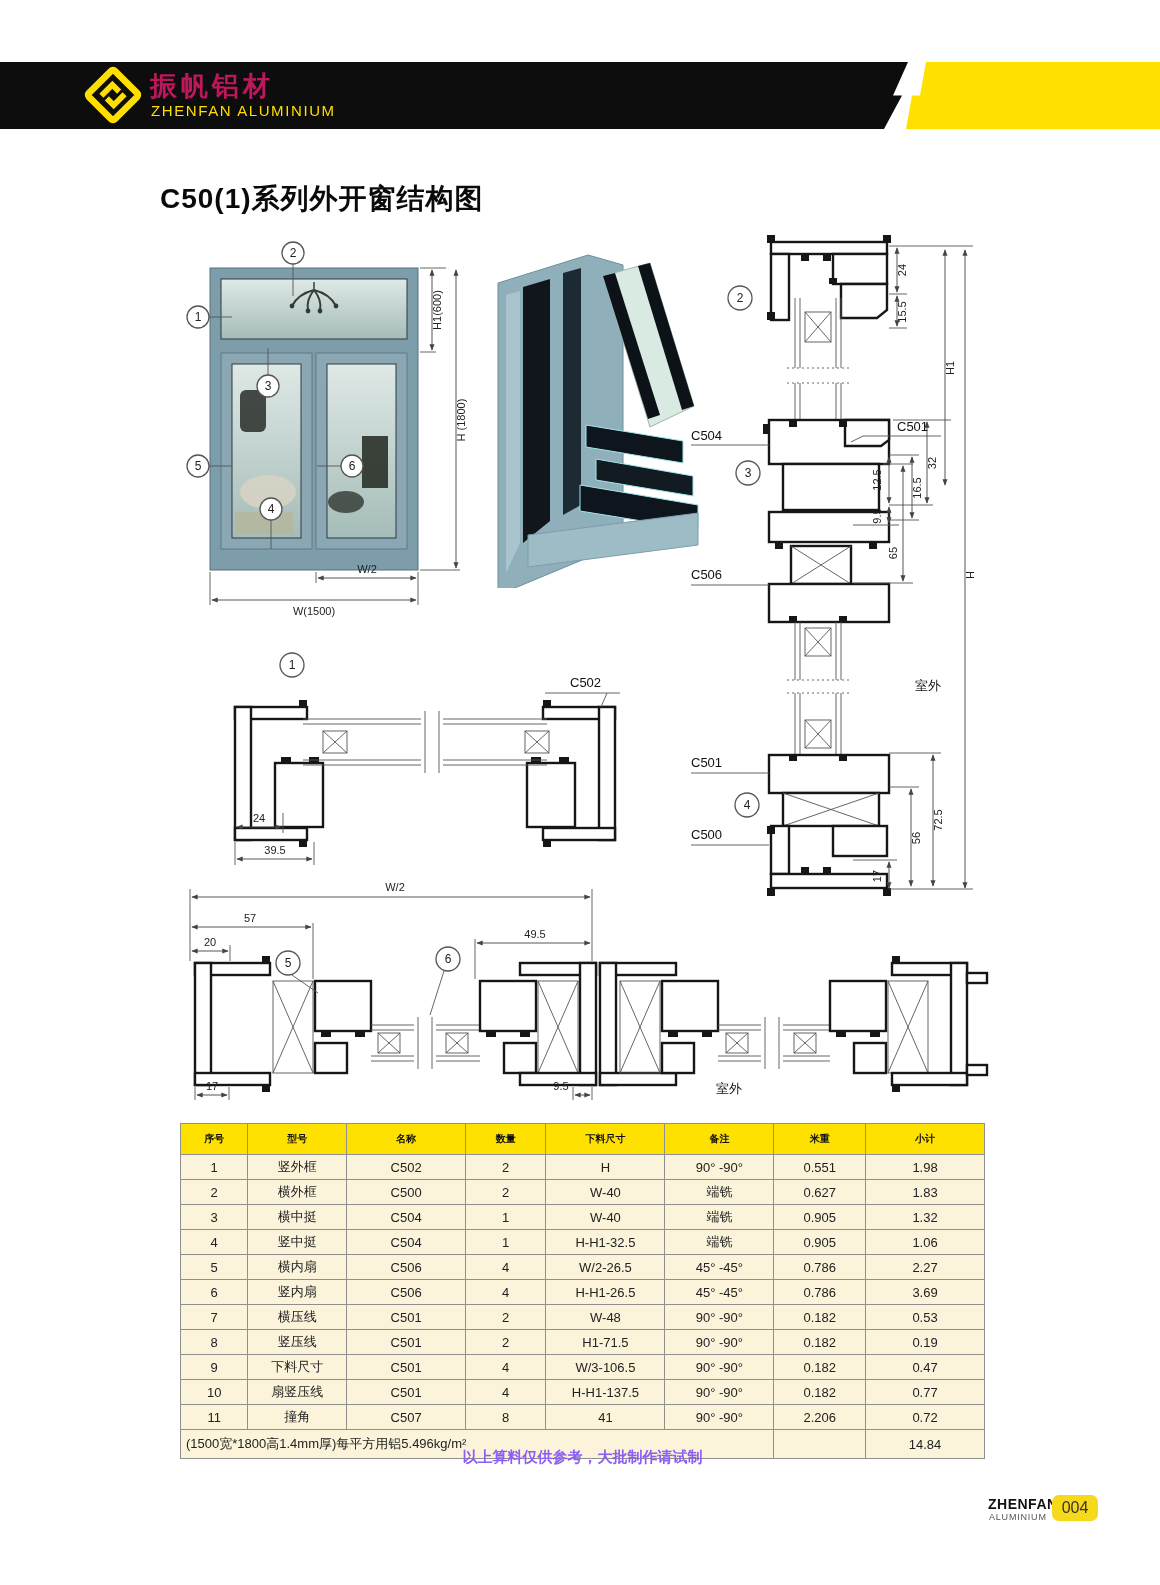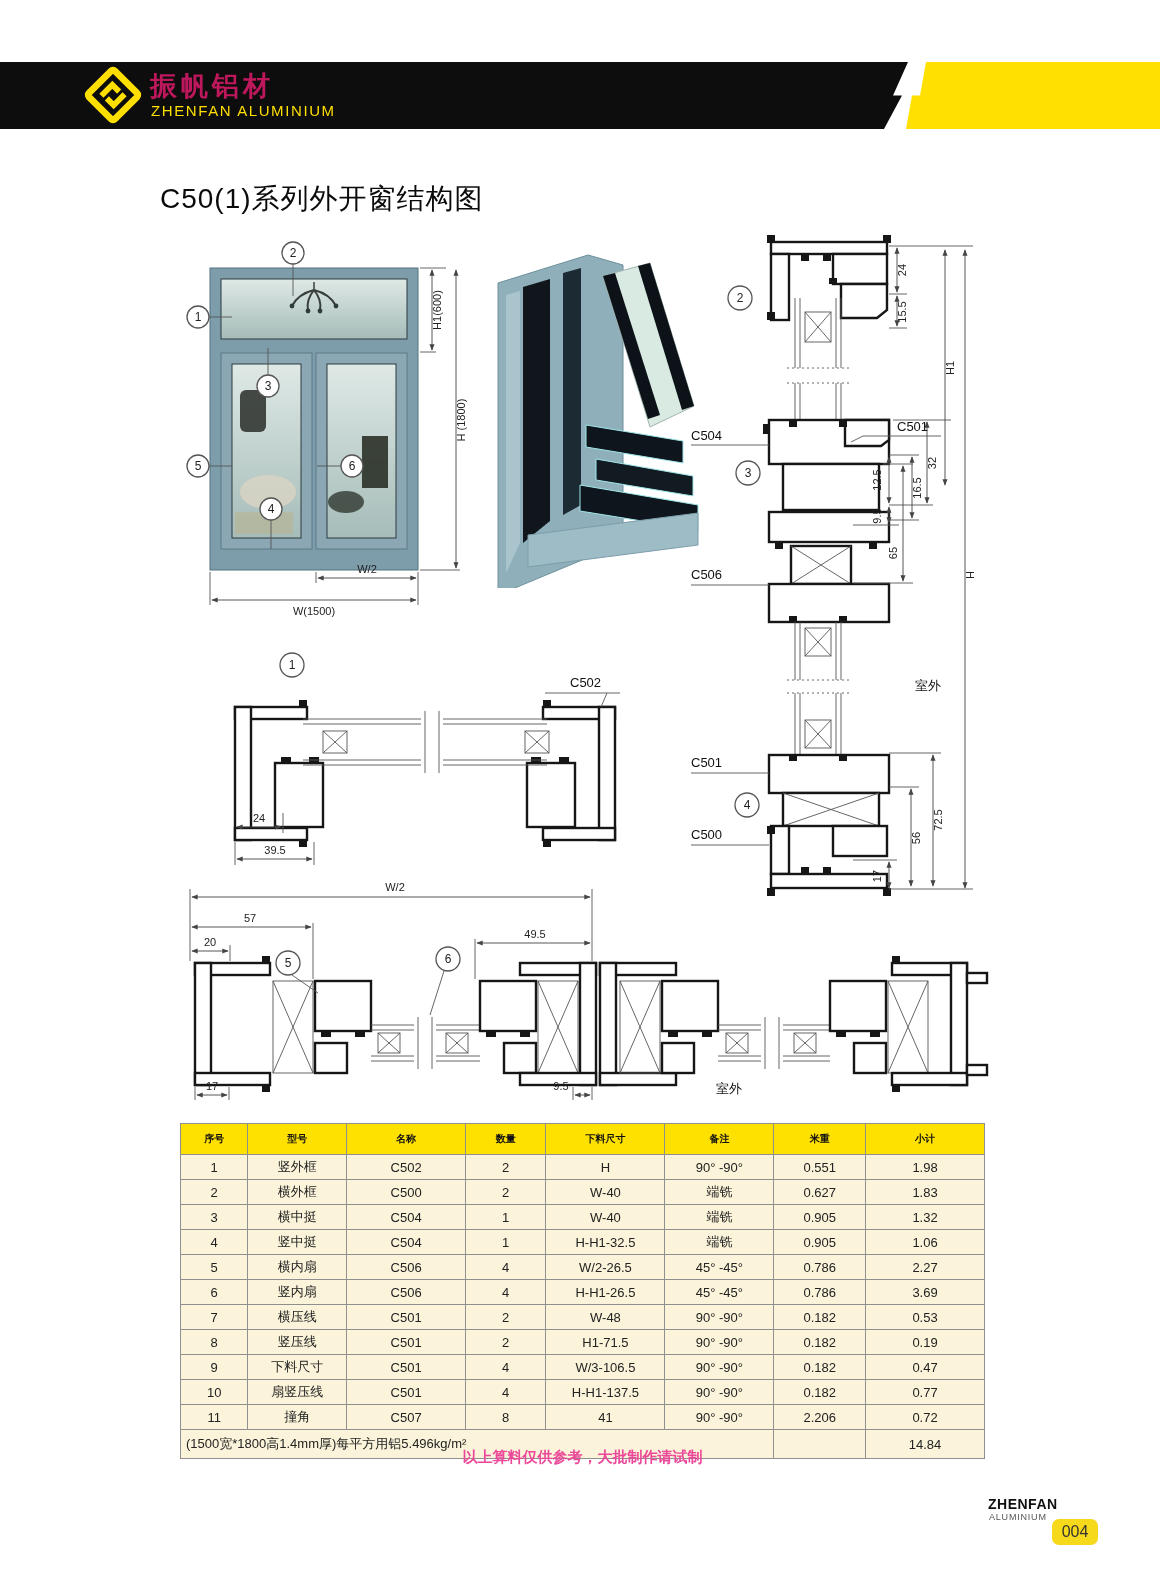--- a/index.html
+++ b/index.html
@@ -6,45 +6,45 @@
   .page{position:relative;width:1160px;height:1585px;background:#ffffff;overflow:hidden;
         font-family:"Liberation Sans",sans-serif;margin:0 auto;}
   .abs{position:absolute;}
   
   .topbar-black{position:absolute;left:0;top:62px;width:908px;height:67px;background:#0d0d0d;
     clip-path:polygon(0 0,100% 0,calc(100% - 15px) 50%,calc(100% - 6px) 50%,calc(100% - 24px) 100%,0 100%);}
   .topbar-yellow{position:absolute;left:884px;top:62px;width:276px;height:67px;background:#ffe000;
     clip-path:polygon(42px 0,100% 0,100% 100%,22px 100%,28px 50%,36px 50%);}
   .logo-cn{position:absolute;left:150px;top:68px;font-size:27px;font-weight:bold;color:#be185d;letter-spacing:4px;}
   .logo-en{position:absolute;left:151px;top:102px;font-size:15px;font-weight:normal;color:#ffdf00;letter-spacing:1.6px;}
-  .page-title{position:absolute;left:160px;top:180px;font-size:28px;font-weight:normal;color:#0a0a0a;letter-spacing:1px;}
+  .page-title{position:absolute;left:160px;top:180px;font-size:28px;font-weight:bold;color:#0a0a0a;letter-spacing:1px;}
   
   .pl{fill:#ffffff;stroke:#161616;stroke-width:2.4;}
   .pf{fill:#161616;stroke:none;}
   .th{fill:none;stroke:#555;stroke-width:0.9;}
   .dim{stroke:#444;stroke-width:0.9;fill:none;}
   .dimt{font:11px "Liberation Sans",sans-serif;fill:#222;text-anchor:middle;}
   .lbl{font:13px "Liberation Sans",sans-serif;fill:#111;}
   .callout circle{fill:#fff;stroke:#555;stroke-width:1.3;}
   .callout text{font:12px "Liberation Sans",sans-serif;fill:#222;text-anchor:middle;}
   
   .spec-table{position:absolute;left:180px;top:1123px;width:805px;border-collapse:collapse;
     font-family:"Liberation Sans",sans-serif;}
   .spec-table th,.spec-table td{border:1px solid #8f8f8f;text-align:center;padding:0 3px;}
   .spec-table th{background:#ffe100;font-size:10px;font-weight:bold;color:#111;height:30px;}
   .spec-table td{background:#fbf4da;font-size:13px;color:#222;height:24px;}
   .spec-table .foot td{height:28px;font-size:13px;}
   .spec-table .foot .note-cell{text-align:left;padding-left:5px;}
   .ref-note{position:absolute;left:180px;top:1448px;width:805px;text-align:center;
-    font-size:15px;font-weight:bold;color:#ec4899;}
+    font-size:15px;font-weight:bold;color:#8b5cf6;}
   
   .f-brand{position:absolute;left:988px;top:1497px;font-size:14px;font-weight:bold;color:#111;line-height:14px;letter-spacing:0.5px;}
   .f-brand-sub{position:absolute;left:989px;top:1512px;font-size:9px;color:#555;letter-spacing:0.8px;text-align:center;}
   .f-badge{position:absolute;left:1052px;top:1495px;width:46px;height:26px;background:#f6d91a;border-radius:7px;
-    text-align:center;line-height:26px;font-size:16px;color:#333;margin-top:24px;}
+    text-align:center;line-height:26px;font-size:16px;color:#333;}
 </style>
 </head>
 <body>
 
 <div class="page">
 
   <div class="topbar-black"></div>
   <div class="topbar-yellow"></div>
   <svg class="abs" style="left:84px;top:66px" width="58" height="58" viewBox="0 0 60 60">
     <g transform="rotate(45 30 30)">

